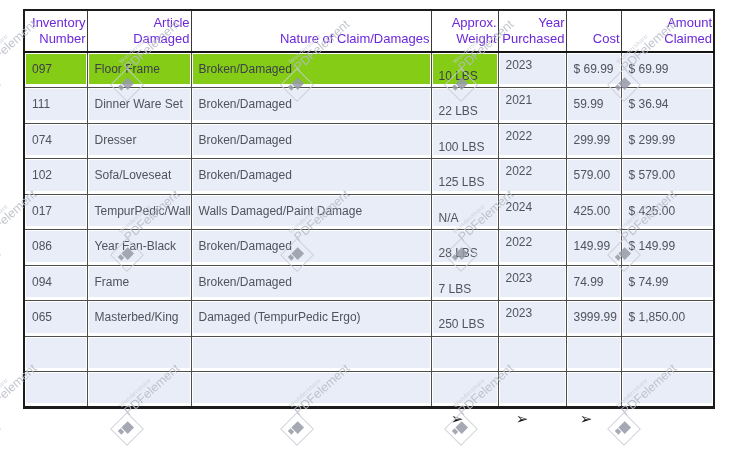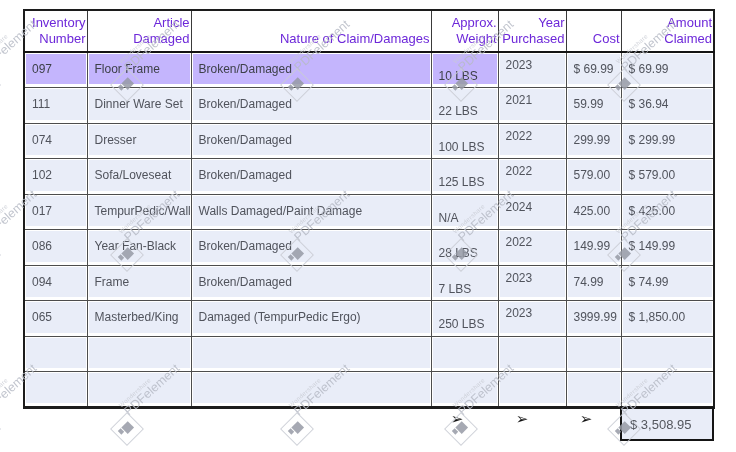--- a/index.html
+++ b/index.html
@@ -23,21 +23,21 @@
                     padding:2px 1px 3px; line-height:1.28; }
   .claim-table td { border:1px solid #4d4d4d; position:relative; padding:0; height:35.5px; }
   tbody tr { height:35.5px; }
 
   .fld { position:absolute; left:1px; right:1px; top:1px; bottom:3px;
          background:#e9edf8; display:flex; align-items:center;
          font-size:12px; color:#50535c; overflow:hidden; }
   .fld .txt { padding-left:6px; white-space:nowrap; }
   td.c4 .fld { align-items:flex-start; } td.c4 .fld .txt { padding-top:15px; }
   td.c5 .fld { align-items:flex-start; } td.c5 .fld .txt { padding-top:4px; }
-  tr.first td.hi .fld { background:#c4b5fd; color:#3d4049; }
+  tr.first td.hi .fld { background:#84cc16; color:#3d4049; }
 
   
   .total-label { position:absolute; left:200px; top:412px; width:233px;
                  text-align:right; font-size:17px; font-weight:bold; color:#000; }
   .arrow { position:absolute; top:410px; width:24px; text-align:center;
            font-size:15px; color:#111; }
   .arrow.a1{left:445px} .arrow.a2{left:510px} .arrow.a3{left:574px}
   .total-box { position:absolute; left:620px; top:407px; width:94px; height:34px;
                border:2px solid #151515; background:#e9edf8; display:flex; align-items:center; }
   .total-box .txt { padding-left:8px; font-size:13px; color:#54575e; }
@@ -468,23 +468,20 @@
               <span class="txt"></span>
             </div>
           </td>
         </tr>
       </tbody>
   </table>
 
   <span class="arrow a1">➢</span>
   <span class="arrow a2">➢</span>
   <span class="arrow a3">➢</span>
-  <div class="total-box">
-    <span class="txt">$ 3,508.95</span>
-  </div>
 
   <div id="wm-layer">
       <div class="wm" style="left: -30px; top: 27px;">
         <div class="wm-text">
           <div class="wm-brand">Wondershare</div>
           <div class="wm-prod">PDFelement</div>
         </div>
         <div class="wm-logo"></div>
       </div>
       <div class="wm" style="left: 113px; top: 27px;">

